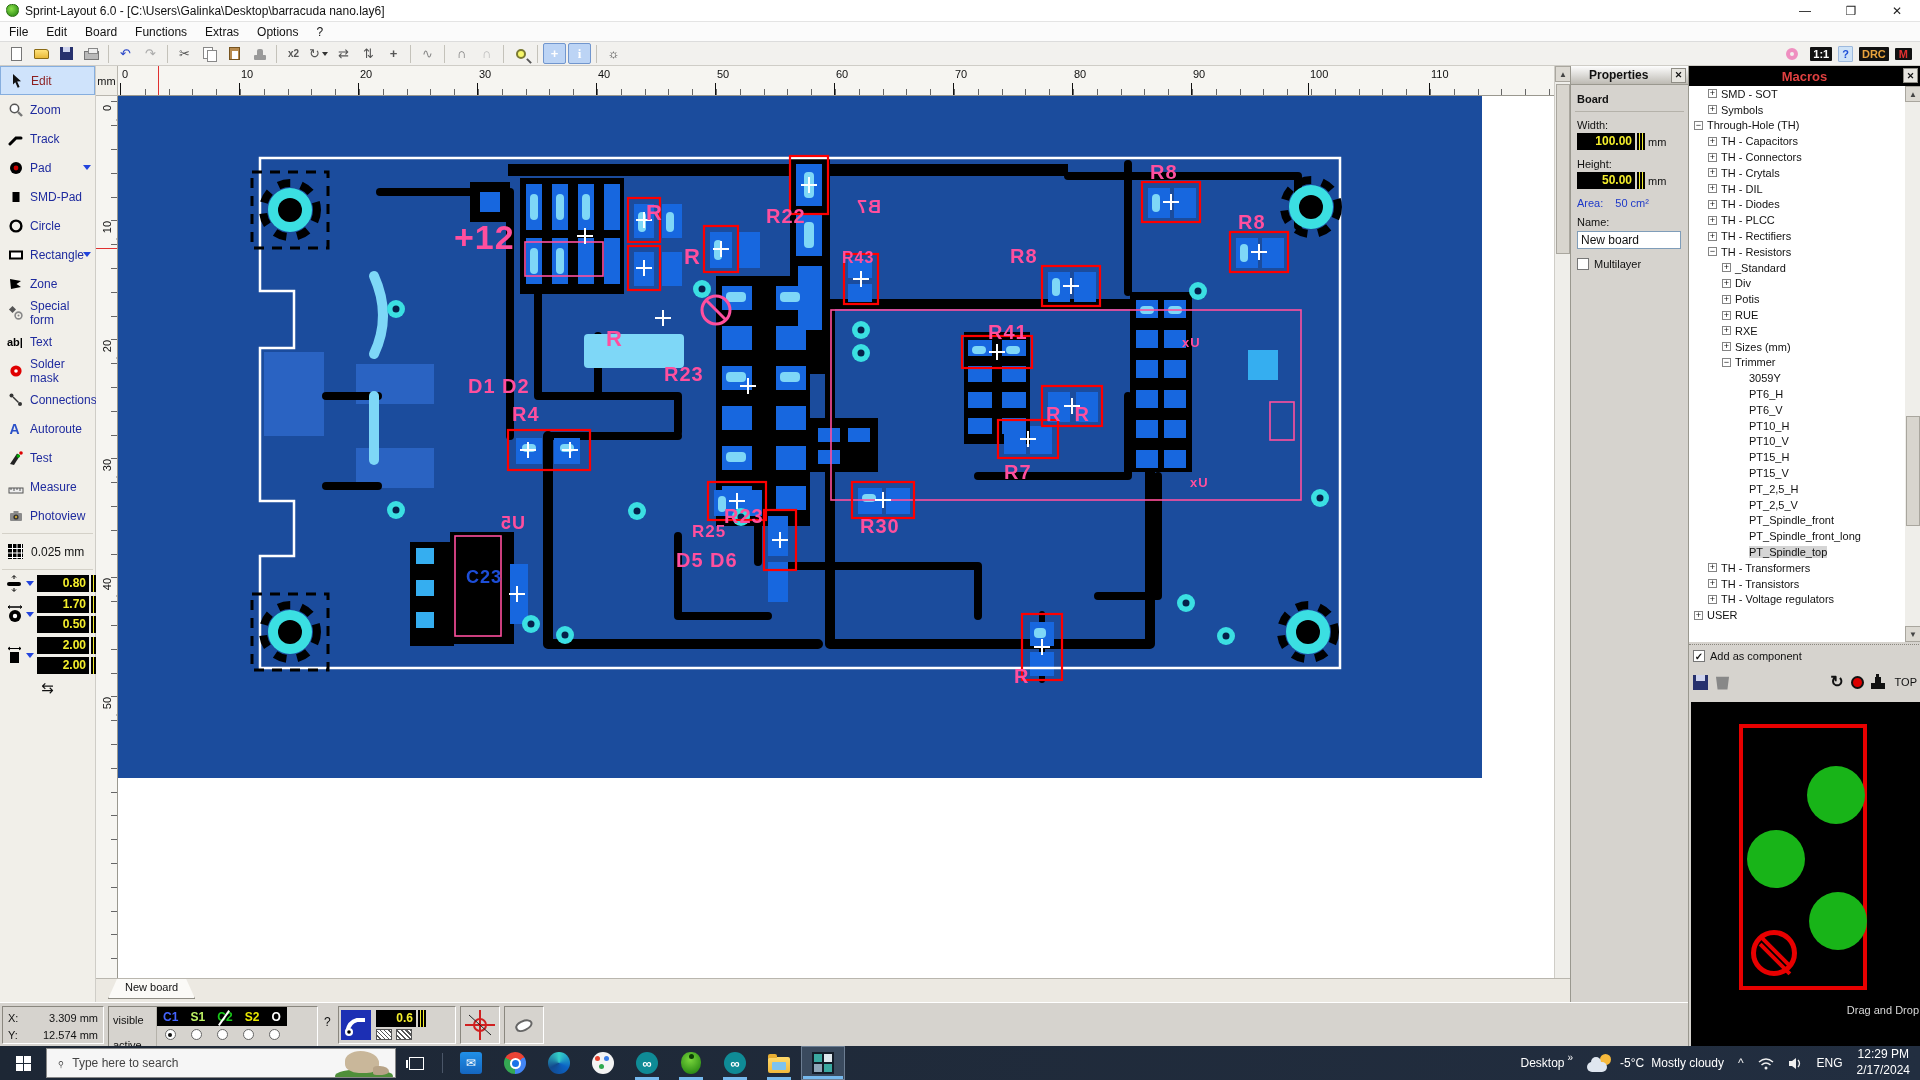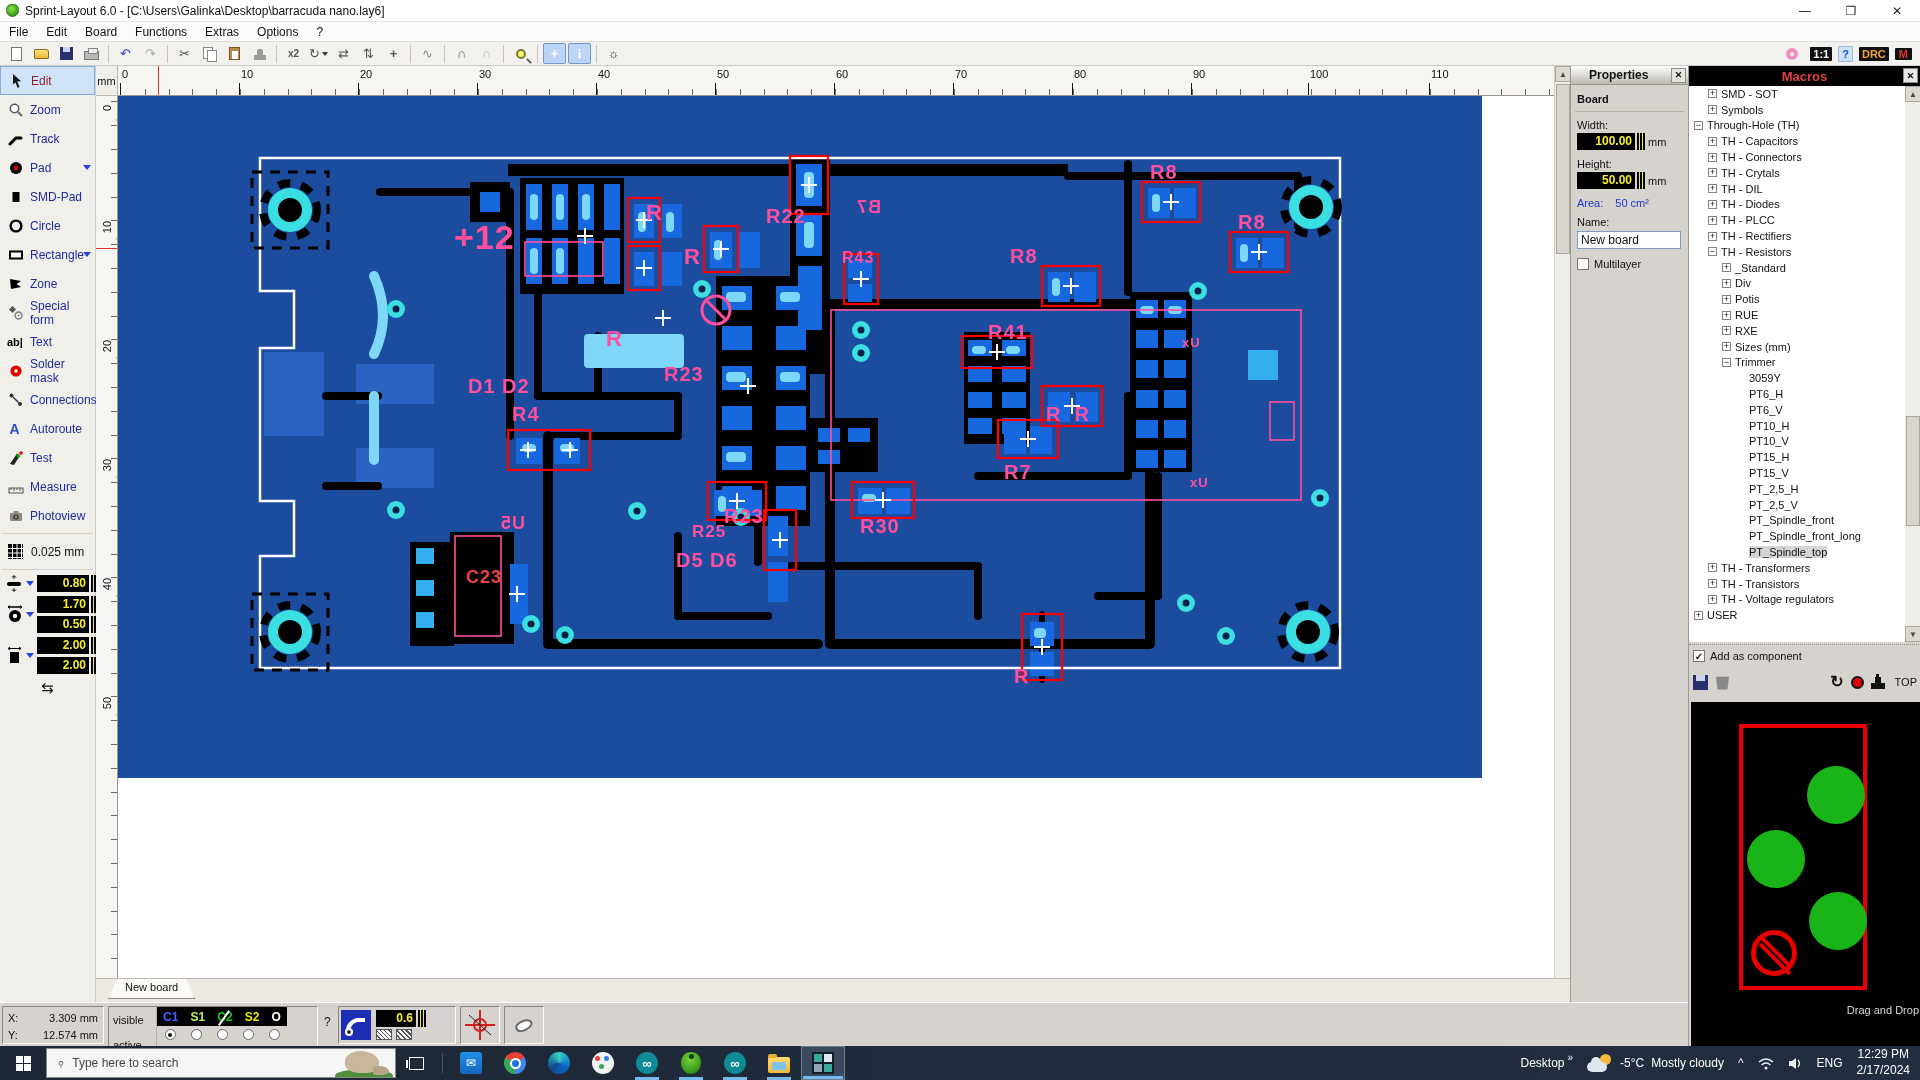--- a/index.html
+++ b/index.html
@@ -775,21 +775,21 @@
           <span class="pcb-lab" style="left: 546px; top: 268px; font-size: 20px;">R23</span>
           <span class="pcb-lab" style="left: 350px; top: 280px; font-size: 20px;">D1 D2</span>
           <span class="pcb-lab" style="left: 394px; top: 308px; font-size: 20px;">R4</span>
           <span class="pcb-lab" style="left: 928px; top: 308px; font-size: 20px;">R  R</span>
           <span class="pcb-lab" style="left: 886px; top: 366px; font-size: 20px;">R7</span>
           <span class="pcb-lab" style="left: 574px; top: 414px; font-size: 17px; margin-top: 13px;">R25</span>
           <span class="pcb-lab" style="left: 606px; top: 410px; font-size: 20px;">R23</span>
           <span class="pcb-lab" style="left: 742px; top: 420px; font-size: 20px;">R30</span>
           <span class="pcb-lab" style="left: 558px; top: 454px; font-size: 20px;">D5 D6</span>
           <span class="pcb-lab mir" style="left: 382px; top: 418px; font-size: 18px;">U5</span>
-          <span class="pcb-lab" style="left: 348px; top: 472px; font-size: 18px; color: #ef4444;">C23</span>
+          <span class="pcb-lab" style="left: 348px; top: 472px; font-size: 18px; color: #1d4ed8;">C23</span>
           <span class="pcb-lab" style="left: 1064px; top: 240px; font-size: 13px;">xU</span>
           <span class="pcb-lab" style="left: 1072px; top: 380px; font-size: 13px;">xU</span>
           <span class="pcb-lab" style="left: 896px; top: 570px; font-size: 20px;">R</span>
         </div>
     </div>
   </div>
 
   <div id="vscroll">
     <div class="sc-btn">▲</div>
     <div id="vthumb"></div>

